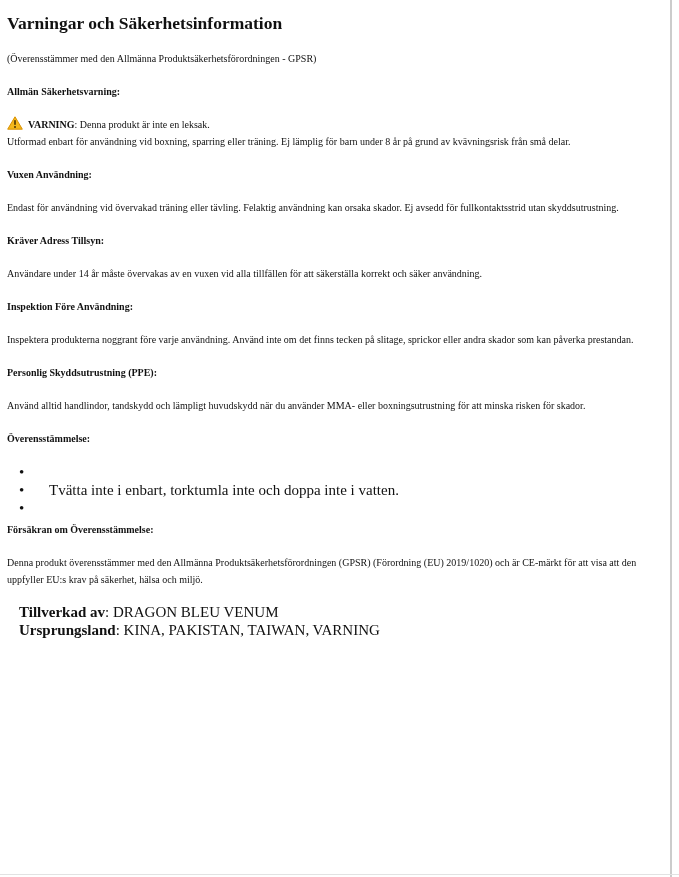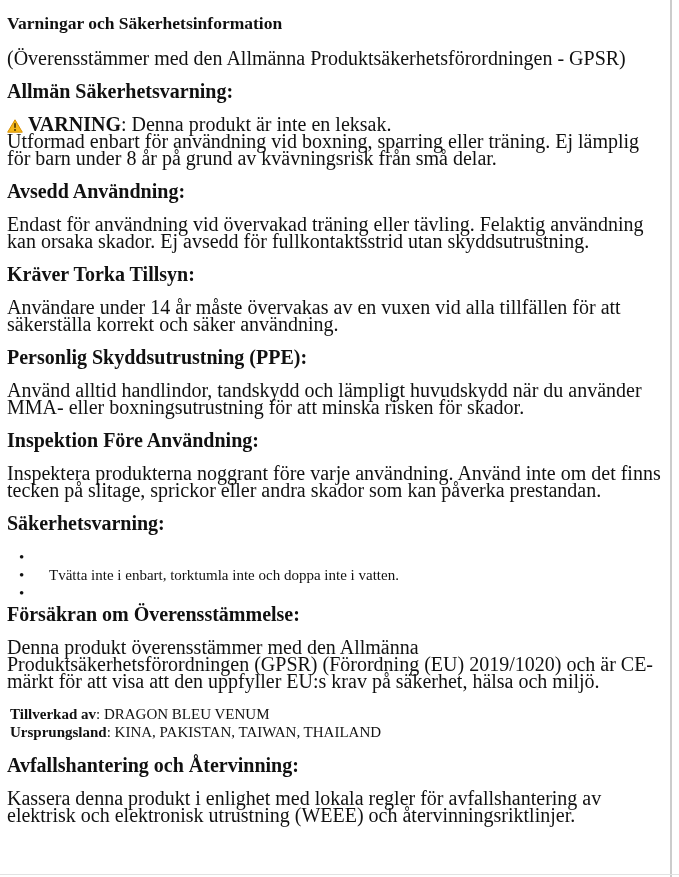--- a/index.html
+++ b/index.html
@@ -21,21 +21,21 @@
     padding: 13px 18px 0 7px;
     width: 654px;
   }
   .page-title {
     font-size: 17.5px;
     line-height: 21px;
     font-weight: bold;
     margin: 0 0 16px 0;
   }
   .body-text, .heading, .subtitle {
-    font-size: 20px;
+    font-size: 10px;
     line-height: 17px;
     margin: 0 0 16px 0;
   }
   .heading {
     font-weight: bold;
   }
   .warn-first-line {
     display: block;
   }
   .warning-icon {
@@ -58,21 +58,21 @@
   }
   ul.maintenance-list .bullet {
     width: 30px;
     flex: 0 0 30px;
   }
   .info-line {
     font-size: 15px;
     line-height: 17.5px;
   }
   .info-block {
-    margin: 0 0 16px 3px;
+    margin: 0 0 16px 12px;
   }
   .info-label {
     font-weight: bold;
   }
   .page-edge-line-right {
     position: absolute;
     top: 0;
     bottom: 0;
     right: 7px;
     width: 2px;
@@ -104,41 +104,41 @@
           <path d="M8 0.8 L15.3 13.2 L0.7 13.2 Z" stroke-width="1" stroke-linejoin="round" fill="#F4B71A" stroke="#D99000"></path>
           <rect x="7.2" y="4" width="1.6" height="5" rx="0.8" fill="#4a3200"></rect>
           <circle cx="8" cy="11" r="1" fill="#4a3200"></circle>
         </svg><span class="warn-label">VARNING</span><span>: Denna produkt är inte en leksak.</span>
       </span>
       <span>Utformad enbart för användning vid boxning, sparring eller träning. Ej lämplig för barn under 8 år på grund av kvävningsrisk från små delar.</span>
     </p>
   </section>
 
   <section>
-    <h2 class="heading">Avsedd Användning:</h2>
+    <h2 class="heading">Vuxen Användning:</h2>
     <p class="body-text">Endast för användning vid övervakad träning eller tävling. Felaktig användning kan orsaka skador. Ej avsedd för fullkontaktsstrid utan skyddsutrustning.</p>
   </section>
 
   <section>
-    <h2 class="heading">Kräver Torka Tillsyn:</h2>
+    <h2 class="heading">Kräver Adress Tillsyn:</h2>
     <p class="body-text">Användare under 14 år måste övervakas av en vuxen vid alla tillfällen för att säkerställa korrekt och säker användning.</p>
+  </section>
+
+  <section>
+    <h2 class="heading">Inspektion Före Användning:</h2>
+    <p class="body-text">Inspektera produkterna noggrant före varje användning. Använd inte om det finns tecken på slitage, sprickor eller andra skador som kan påverka prestandan.</p>
   </section>
 
   <section>
     <h2 class="heading">Personlig Skyddsutrustning (PPE):</h2>
     <p class="body-text">Använd alltid handlindor, tandskydd och lämpligt huvudskydd när du använder MMA- eller boxningsutrustning för att minska risken för skador.</p>
   </section>
 
   <section>
-    <h2 class="heading">Inspektion Före Användning:</h2>
-    <p class="body-text">Inspektera produkterna noggrant före varje användning. Använd inte om det finns tecken på slitage, sprickor eller andra skador som kan påverka prestandan.</p>
-  </section>
-
-  <section>
-    <h2 class="heading">Säkerhetsvarning:</h2>
+    <h2 class="heading">Överensstämmelse:</h2>
     <ul class="maintenance-list">
       <li>
         <span class="bullet">•</span>
       </li>
       <li>
         <span class="bullet">•</span>
         <span>Tvätta inte i enbart, torktumla inte och doppa inte i vatten.</span>
       </li>
       <li>
         <span class="bullet">•</span>
@@ -150,26 +150,22 @@
     <h2 class="heading">Försäkran om Överensstämmelse:</h2>
     <p class="body-text">Denna produkt överensstämmer med den Allmänna Produktsäkerhetsförordningen (GPSR) (Förordning (EU) 2019/1020) och är CE-märkt för att visa att den uppfyller EU:s krav på säkerhet, hälsa och miljö.</p>
   </section>
 
   <section>
     <div class="info-block">
       <div class="info-line">
         <span class="info-label">Tillverkad av</span><span>: DRAGON BLEU VENUM</span>
       </div>
       <div class="info-line">
-        <span class="info-label">Ursprungsland</span><span>: KINA, PAKISTAN, TAIWAN, THAILAND</span>
+        <span class="info-label">Ursprungsland</span><span>: KINA, PAKISTAN, TAIWAN, VARNING</span>
       </div>
     </div>
   </section>
 
-  <section>
-    <h2 class="heading">Avfallshantering och Återvinning:</h2>
-    <p class="body-text">Kassera denna produkt i enlighet med lokala regler för avfallshantering av elektrisk och elektronisk utrustning (WEEE) och återvinningsriktlinjer.</p>
-  </section>
 
 </div>
 
 <div class="page-edge-line-right"></div>
 <div class="page-edge-line-bottom"></div>
 
 </body></html>

